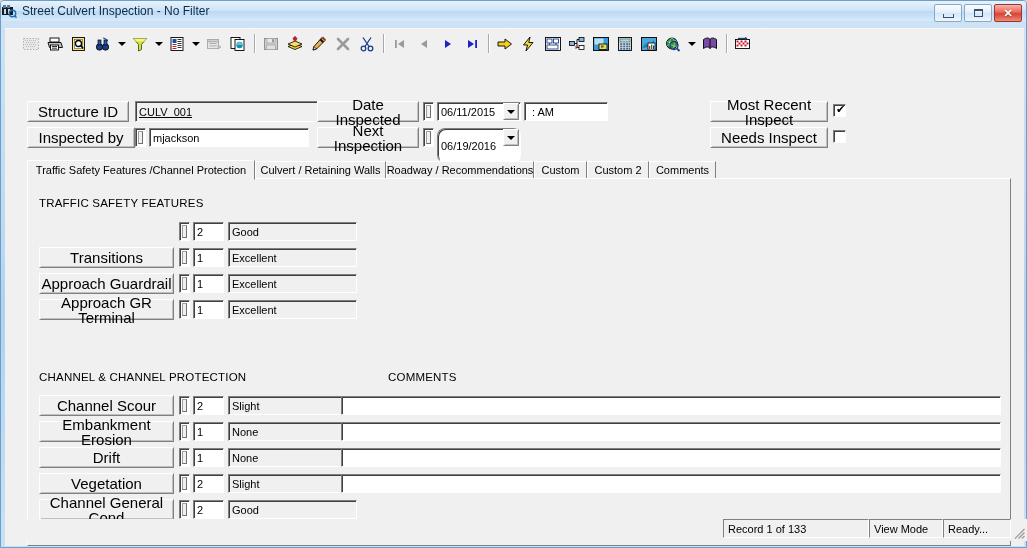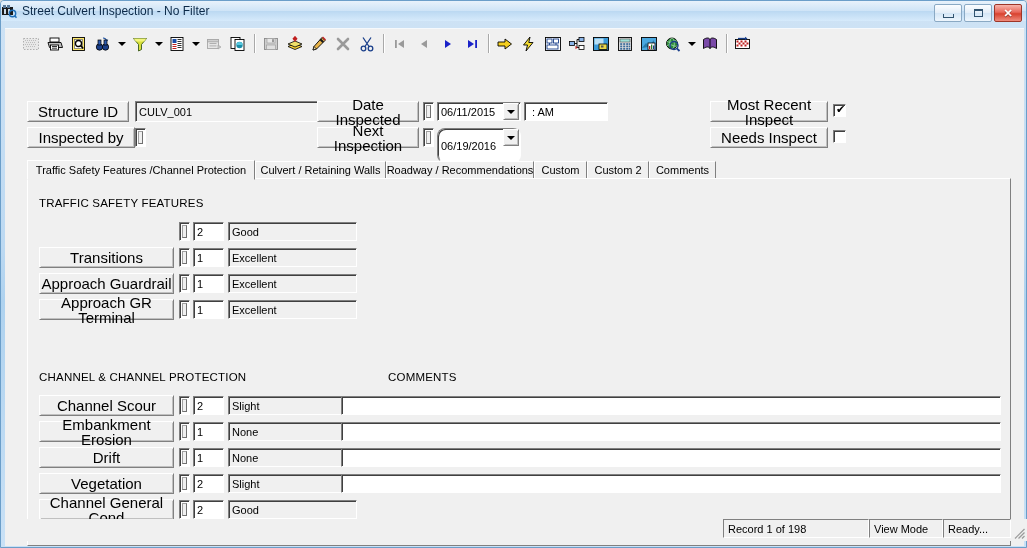--- a/index.html
+++ b/index.html
@@ -627,37 +627,38 @@
           <path d="M4 2.5h8" stroke="#1a3f8a" stroke-width="1.3" fill="none"></path>
           <path d="M13.5 2.5l-2.5-1.7v3.4z" fill="#1a3f8a"></path>
         </svg>
       </div>
 
     </div>
 
     <div class="formarea">
 
       <div class="btn3d" style="left:22px; top:43px; width:102px; height:21px;">Structure ID</div>
-      <div class="field readonly" style="left:130px; top:43px; width:206px; height:21px;">CULV_001</div>
+      <div class="field readonly" style="left:130px; top:43px; width:206px; height:21px;text-decoration:underline;">CULV_001</div>
 
       <div class="btn3d" style="left:312px; top:43px; width:102px; height:21px;">Date Inspected</div>
       <div class="flagbox" style="left:418px; top:44px; width:11px; height:19px;"></div>
       <div class="field" style="left:432px; top:44px; width:84px; height:19px;">06/11/2015</div>
       <div class="combo-arrow" style="left:498px; top:45px;">
           <span class="arr"></span>
         </div>
       <div class="field" style="left:519px; top:44px; width:84px; height:19px; padding-left:7px;">:    AM</div>
 
       <div class="btn3d" style="left:705px; top:43px; width:118px; height:21px;">Most Recent Inspect</div>
       <div class="chk" style="left:828px; top:46px;">
         <span class="tick">✔</span>
       </div>
 
       <div class="btn3d" style="left:22px; top:69px; width:108px; height:21px;">Inspected by</div>
       <div class="flagbox" style="left:130px; top:70px; width:11px; height:19px;"></div>
+      <div class="field" style="left:144px; top:70px; width:160px; height:19px;">mjackson</div>
 
       <div class="btn3d" style="left:312px; top:69px; width:102px; height:21px;">Next Inspection</div>
       <div class="flagbox" style="left:418px; top:70px; width:11px; height:19px;"></div>
       <div class="field" style="left:432px; top:70px; width:84px; height:35px;border-radius:8px;">06/19/2016</div>
       <div class="combo-arrow" style="left:498px; top:71px;">
           <span class="arr"></span>
         </div>
 
       <div class="btn3d" style="left:705px; top:69px; width:118px; height:21px;">Needs Inspect</div>
       <div class="chk" style="left:828px; top:72px;"></div>
@@ -723,21 +724,21 @@
 
         <div class="btn3d" style="left:11px; top:320px; width:135px; height:21px;">Channel General Cond</div>
         <div class="flagbox" style="left:151px; top:321px; width:11px; height:19px;"></div>
         <div class="field" style="left:165px; top:321px; width:31px; height:19px;">2</div>
         <div class="field readonly" style="left:200px; top:321px; width:129px; height:19px;">Good</div>
 
       </div>
     </div>
 
     <div class="statusbar">
-      <div class="sb-pane" style="left:714px; width:146px;">Record 1 of 198</div>
+      <div class="sb-pane" style="left:714px; width:146px;">Record 1 of 133</div>
       <div class="sb-pane" style="left:860px; width:74px;">View Mode</div>
       <div class="sb-pane" style="left:934px; width:68px;">Ready...</div>
       <span class="grip">
         <svg width="14" height="14" viewBox="0 0 14 14" class="icon-svg">
           <g stroke="#9a9a9a" stroke-width="1.2">
             <line x1="12.5" y1="3" x2="3" y2="12.5"></line>
             <line x1="12.5" y1="6.5" x2="6.5" y2="12.5"></line>
             <line x1="12.5" y1="10" x2="10" y2="12.5"></line>
           </g>
         </svg>

